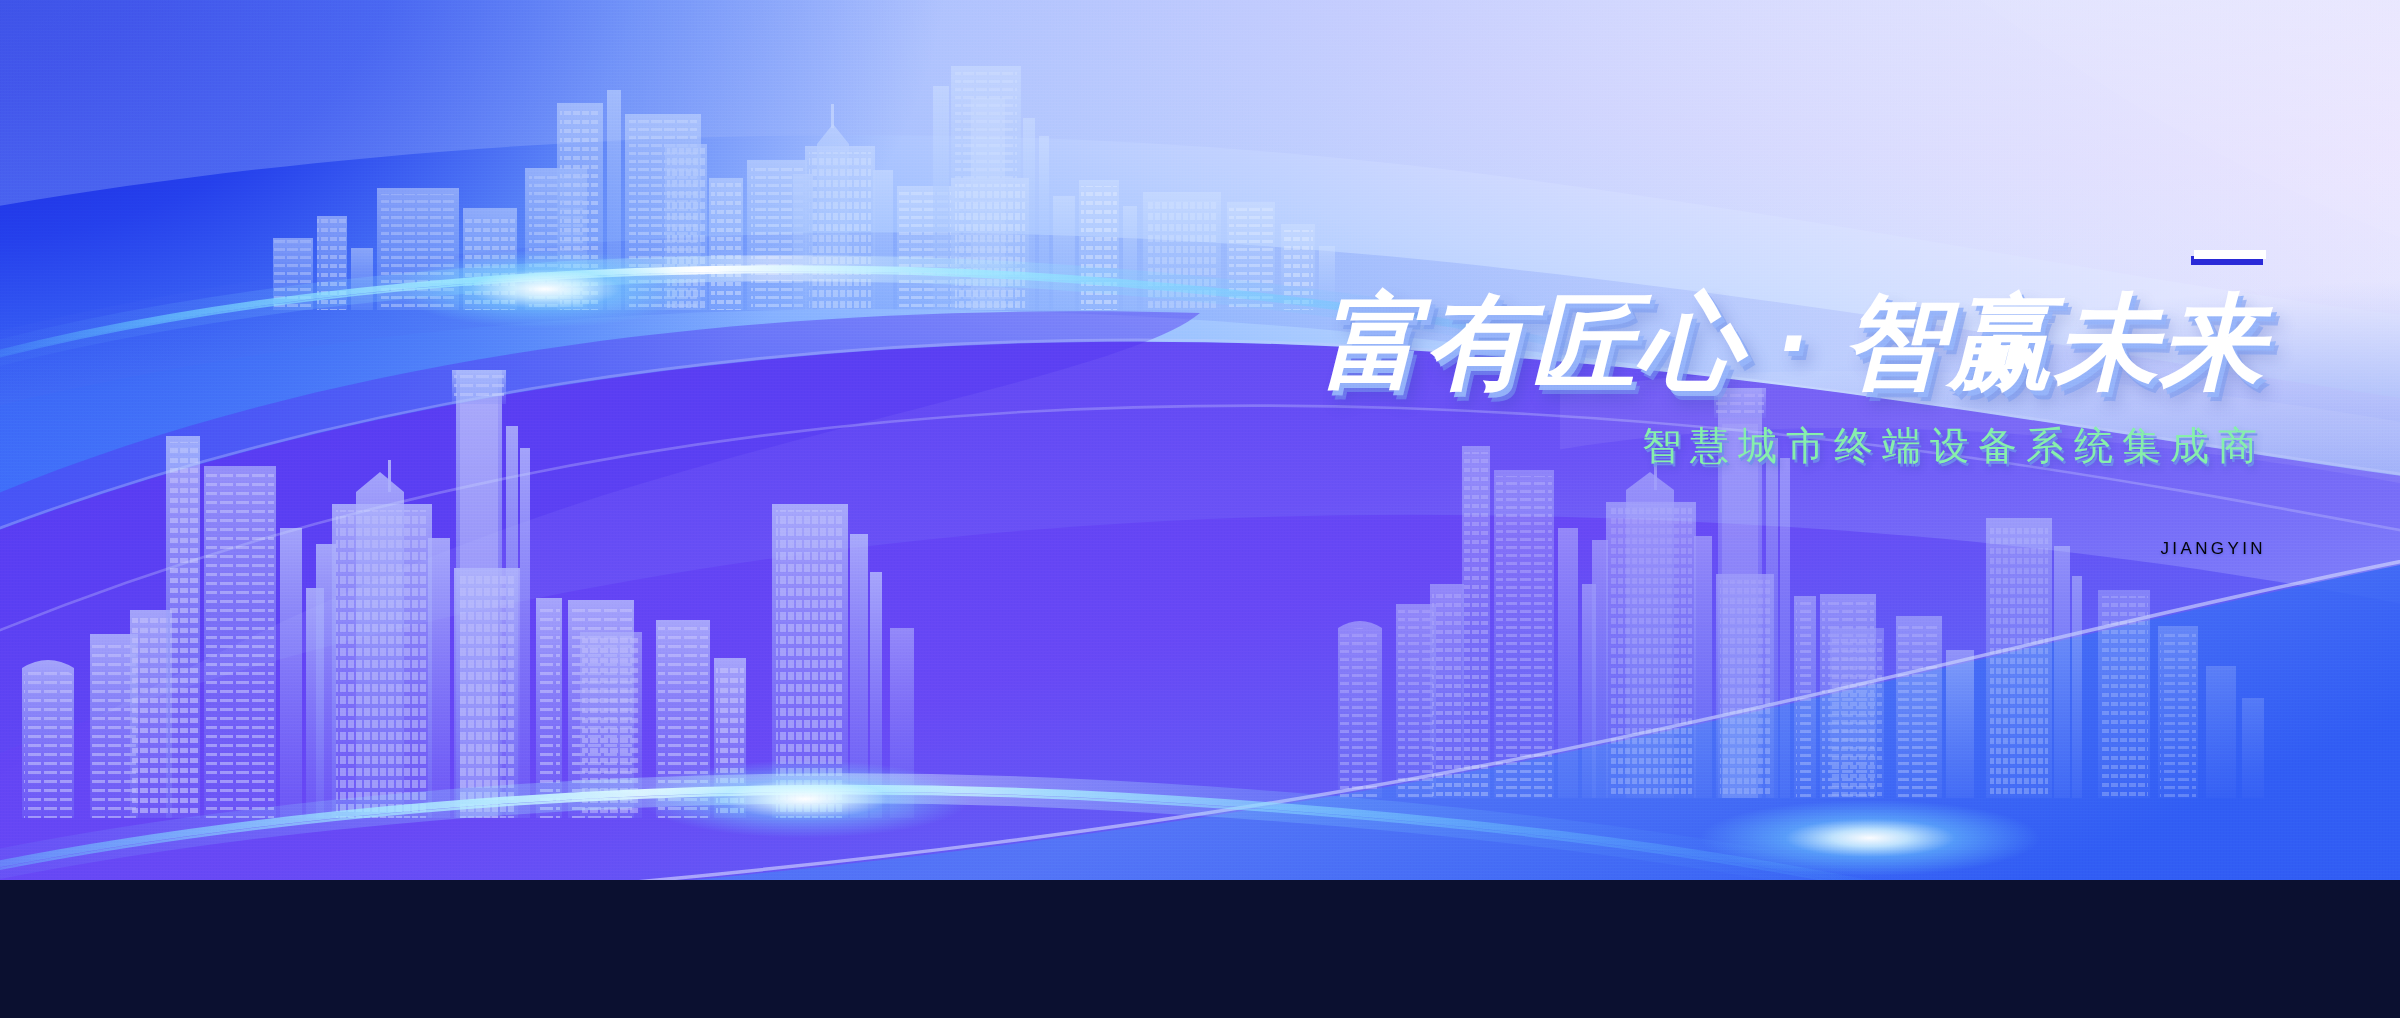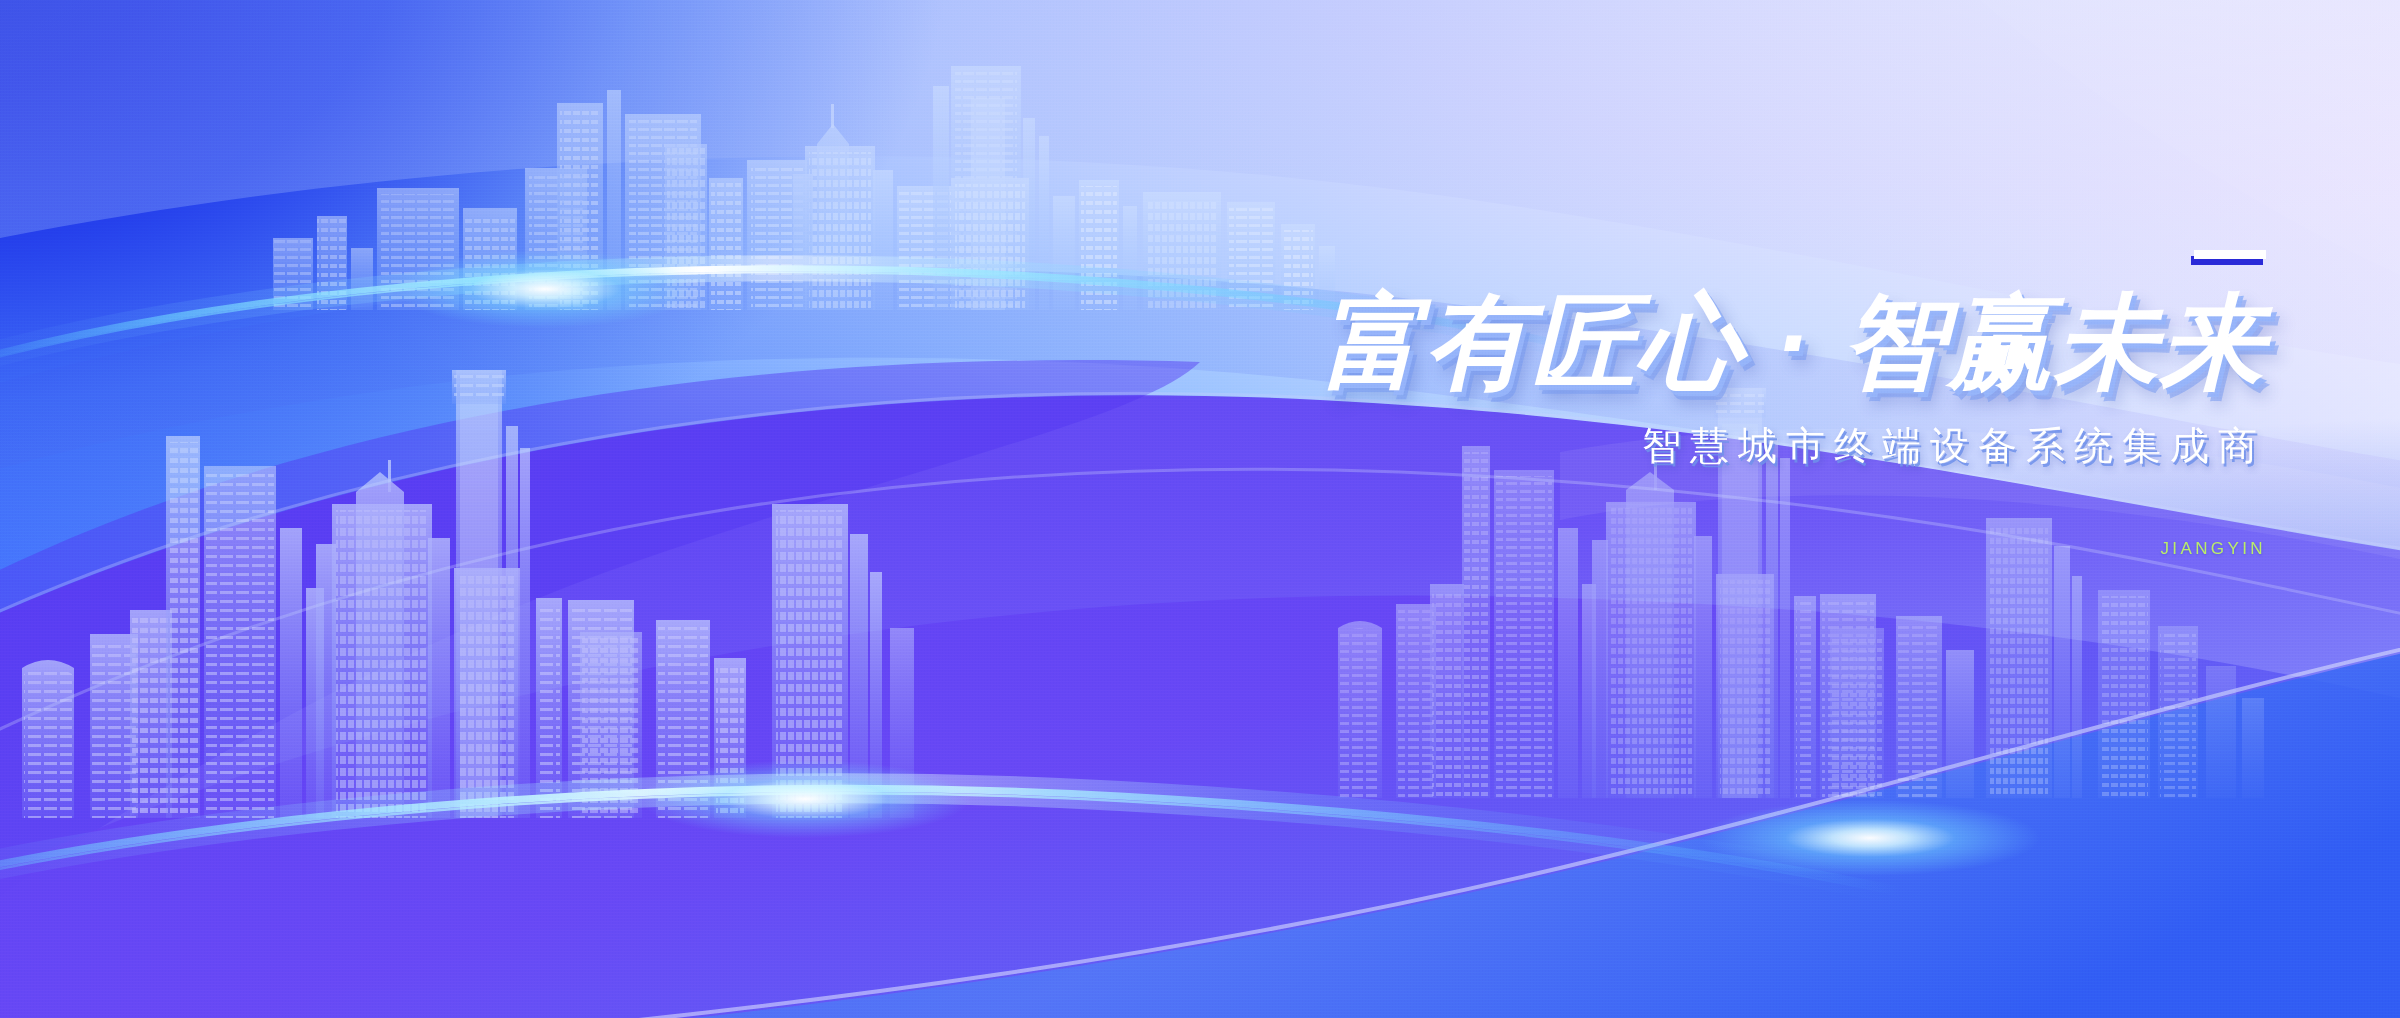--- a/index.html
+++ b/index.html
@@ -1,21 +1,21 @@
 <!DOCTYPE html>
 <html lang="zh"><head>
 <meta charset="utf-8">
 <title>Banner</title>
 <style>
   html,body{margin:0;padding:0;background:#0b1030;}
   *{box-sizing:border-box;}
 
   .stage{
     position:relative;
-    width:2400px;height:1018px;
+    width:2400px;height:880px;
     overflow:hidden;
     font-family:"Liberation Sans","DejaVu Sans",sans-serif;
     background:#2b55f0;
   }
 
   
   .bg-base{
     position:absolute;inset:0;
     background:
       radial-gradient(120% 95% at 88% -8%, #f0e6fb 0%, #ddd0f8 14%, #c9bdf7 28%, #aab4f8 44%, #7f9df9 60%, #4a78f6 76%, #2f5cf3 100%),
@@ -77,31 +77,31 @@
     text-shadow:
       4px 5px 0 rgba(150,180,250,.95),
       7px 9px 0 rgba(120,155,240,.55),
       9px 13px 16px rgba(40,60,160,.28);
   }
 
   .subtitle{
     margin:22px 0 0 0;
     font-size:39px;
     font-weight:300;
-    color:#ffffff;
+    color:#86efac;
     letter-spacing:9px;
     white-space:nowrap;
     text-shadow:2px 3px 0 rgba(110,145,235,.85), 3px 5px 7px rgba(40,60,160,.3);
   }
 
   .company{
     margin:62px 0 0 0;
     font-size:17px;
     font-weight:400;
-    color:#bef264;
+    color:#000000;
     letter-spacing:3.4px;
     line-height:1.62;
     opacity:.96;
     text-shadow:0 1px 3px rgba(30,50,150,.35);
   }
   .company div{white-space:nowrap;}
 
   
   .grain{
     position:absolute;inset:0;pointer-events:none;opacity:.045;

